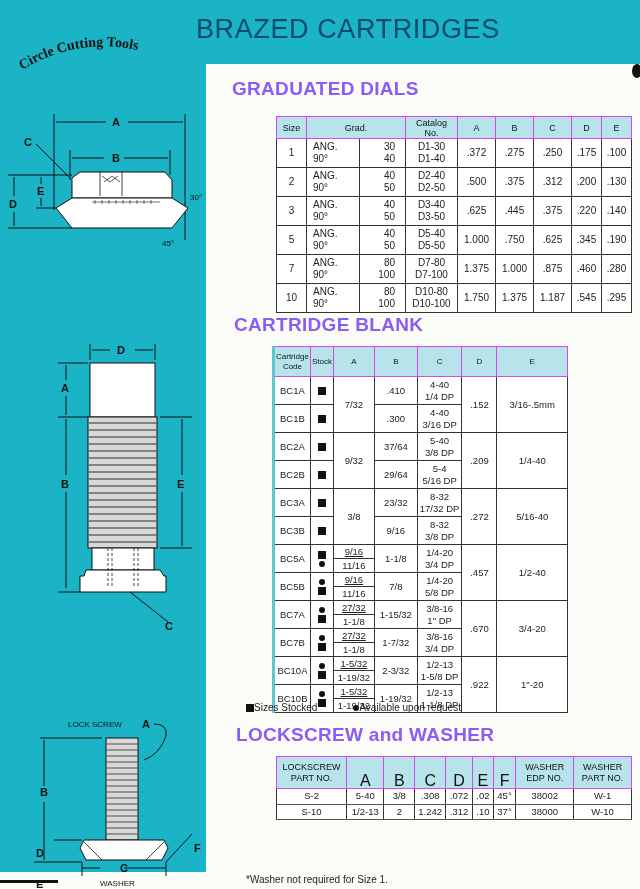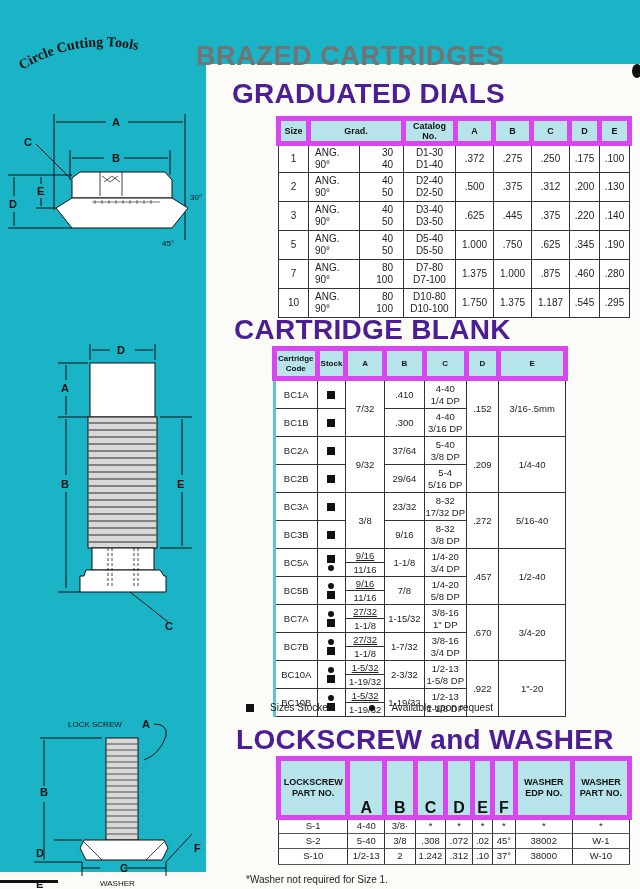--- a/index.html
+++ b/index.html
@@ -3,31 +3,31 @@
 <meta charset="utf-8">
 <style>
   * { box-sizing: border-box; margin: 0; padding: 0; }
   html, body { width: 640px; height: 889px; overflow: hidden; background: #fbfbf8; }
   body { position: relative; font-family: "Liberation Sans", sans-serif; color: #1a1a1a; }
 
   .teal-top { position: absolute; left: 0; top: 0; width: 640px; height: 64px; background: #1bb3c6; }
   .teal-left { position: absolute; left: 0; top: 0; width: 206px; height: 872px; background: #1bb3c6; }
   .page-rule { position: absolute; left: 0; top: 880px; width: 58px; height: 3px; background: #111; }
 
-  .main-title { position: absolute; left: 196px; top: 14px; font-size: 27px; font-weight: bold; color: #737373; letter-spacing: 0.6px; white-space: nowrap; margin-top: 27px; }
+  .main-title { position: absolute; left: 196px; top: 14px; font-size: 27px; font-weight: normal; color: #0c4a6e; letter-spacing: 0.6px; white-space: nowrap; }
 
   .brand { position: absolute; left: 14px; top: 26px; width: 180px; height: 50px; }
   .brand svg { width: 180px; height: 50px; }
 
   .corner-mark { position: absolute; left: 632px; top: 64px; width: 10px; height: 14px; border-radius: 50%; background: #111; }
 
-  .section-title { position: absolute; font-weight: bold; color: #4c1d95; font-size: 28px; letter-spacing: 0.3px; white-space: nowrap; }
+  .section-title { position: absolute; font-weight: bold; color: #8b5cf6; font-size: 19px; letter-spacing: 0.3px; white-space: nowrap; }
 
   table { border-collapse: collapse; position: absolute; background: #fff; }
-  th { background: #b7e4ea; font-family: "Liberation Sans", sans-serif; font-weight: bold; color: #111; border: 5px solid #d946ef; }
+  th { background: #b7e4ea; font-family: "Liberation Sans", sans-serif; font-weight: normal; color: #111; border: 1px solid #d946ef; }
   td { border: 1px solid #333; text-align: center; font-size: 10px; color: #222; line-height: 12px; }
 
   
   #dials { left: 276px; top: 116px; width: 356px; }
   #dials th { font-size: 9px; height: 22px; padding: 0 2px; }
   #dials td { height: 29px; }
   #dials td.ang { text-align: left; padding-left: 6px; border-right: 1px solid #333; }
   #dials td.grad { text-align: right; padding-right: 10px; }
 
   
@@ -36,25 +36,25 @@
   #blank td { height: 27px; font-size: 9.5px; }
   #blank td.split { padding: 0; }
   .split-cell { display: flex; flex-direction: column; height: 27px; }
   .split-cell span { flex: 1; display: flex; align-items: center; justify-content: center; }
   .split-cell span.top { border-bottom: 1px solid #333; text-decoration: underline; }
   .stock-cell { display: flex; flex-direction: column; align-items: center; justify-content: center; gap: 2px; height: 27px; }
   .sq { display: inline-block; width: 8px; height: 8px; background: #111; }
   .dot { display: inline-block; width: 6px; height: 6px; border-radius: 50%; background: #111; }
 
   .legend { position: absolute; left: 246px; top: 702px; font-size: 10px; color: #222; display: flex; gap: 36px; align-items: center; }
-  .legend .item { display: flex; align-items: center; gap: 16px; }
+  .legend .item { display: flex; align-items: center; gap: 0; }
 
   
   #lock { left: 276px; top: 756px; width: 356px; }
-  #lock th { font-size: 9px; height: 32px; line-height: 11px; padding: 16px 2px; }
+  #lock th { font-size: 9px; height: 32px; line-height: 11px; padding: 4px 2px; }
   #lock th.big { font-size: 16px; vertical-align: bottom; padding-bottom: 2px; }
   #lock td { height: 15.5px; font-size: 9.5px; border-left: 1px solid #333; border-right: 1px solid #333; border-top: 1px solid #555; border-bottom: 1px solid #555; }
   .footnote { position: absolute; left: 246px; top: 874px; font-size: 10px; color: #222; }
 
   
   .diagram { position: absolute; }
   .diagram svg { overflow: visible; }
   .dlabel { font-family: "Liberation Sans", sans-serif; font-weight: bold; font-size: 11px; fill: #111; }
   .dlabel-sm { font-family: "Liberation Sans", sans-serif; font-size: 8px; fill: #111; }
 </style>
@@ -467,31 +467,20 @@
       <th class="big" style="width:30px">B</th>
       <th class="big" style="width:30px">C</th>
       <th class="big" style="width:26px">D</th>
       <th class="big" style="width:20px">E</th>
       <th class="big" style="width:22px">F</th>
       <th style="width:56px">WASHER EDP NO.</th>
       <th style="width:56px">WASHER PART NO.</th>
     </tr>
   </thead>
   <tbody id="lock-body">
-      <tr>
-        <td>S-1</td>
-        <td>4-40</td>
-        <td>3/8·</td>
-        <td>*</td>
-        <td>*</td>
-        <td>*</td>
-        <td>*</td>
-        <td>*</td>
-        <td>*</td>
-      </tr>
       <tr>
         <td>S-2</td>
         <td>5-40</td>
         <td>3/8</td>
         <td>.308</td>
         <td>.072</td>
         <td>.02</td>
         <td>45°</td>
         <td>38002</td>
         <td>W-1</td>

